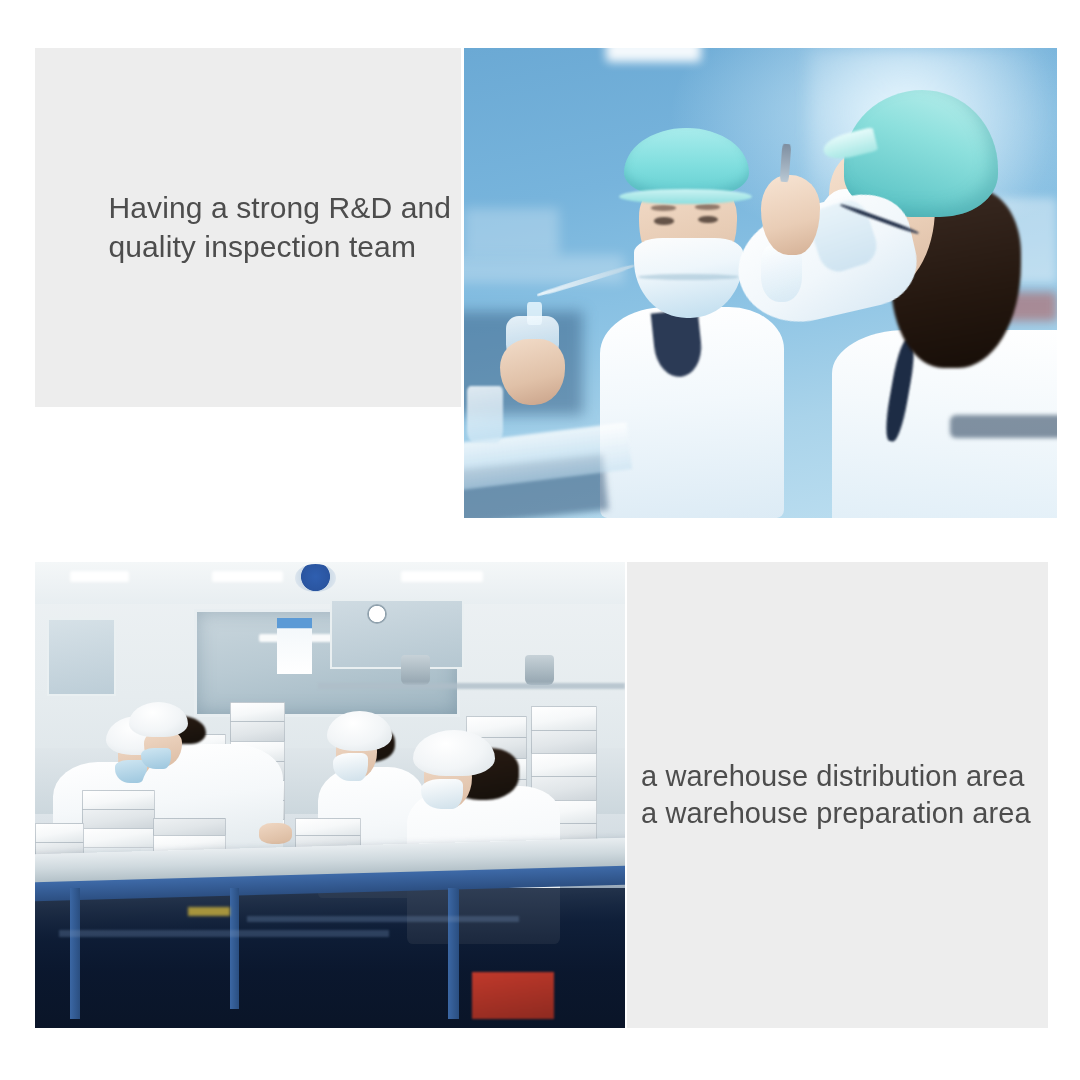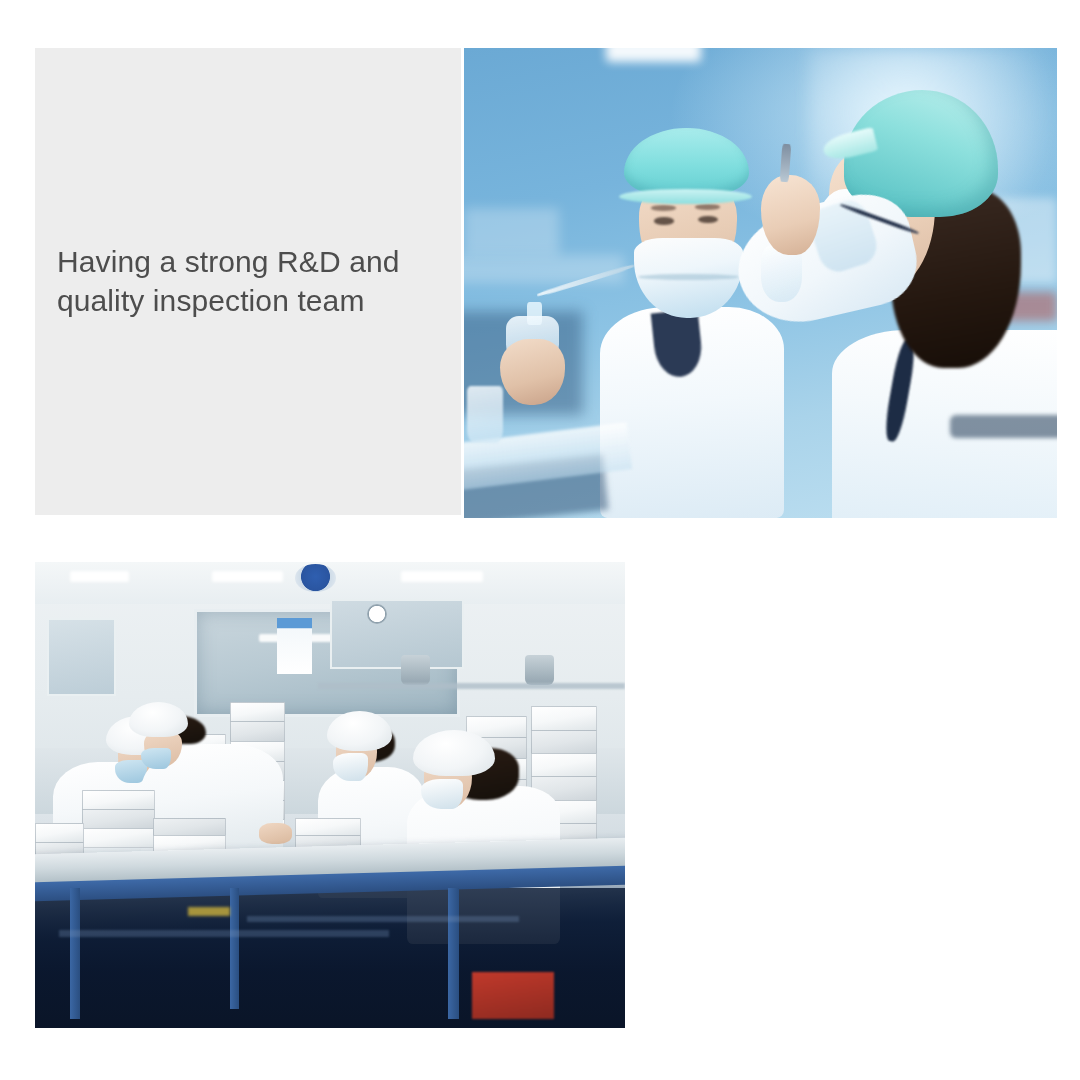--- a/index.html
+++ b/index.html
@@ -33,21 +33,21 @@
     color: #4d4d4d;
     font-size: 30px;
     line-height: 1.28;
     font-weight: 400;
     letter-spacing: 0.1px;
     white-space: pre-line;
   }
 
   
   #top-caption-panel {
-    left: 35px; top: 48px; width: 426px; height: 467px;
+    left: 35px; top: 48px; width: 426px; height: 359px; justify-content: flex-end;
   }
   #top-caption-panel .caption-text {
     padding-left: 22px;
     padding-right: 10px;
   }
 
   #top-photo {
     left: 464px; top: 48px; width: 593px; height: 470px;
   }
 
@@ -587,14 +587,18 @@
       <div class="wh-leg" style="left:33%; top:70%; width:1.6%; height:26%;"></div>
       <div class="wh-leg" style="left:70%; top:70%; width:1.8%; height:28%;"></div>
       <div class="wh-under-rail" style="left:4%;  top:79%; width:56%; height:1.4%;"></div>
       <div class="wh-under-rail" style="left:36%; top:76%; width:46%; height:1.2%;"></div>
       <div class="wh-yellow"></div>
       <div class="wh-red"></div>
 
     </div>
   </div>
 
+  <div class="block caption-panel" id="bottom-caption-panel">
+    <div class="caption-text">a warehouse distribution area
+a warehouse preparation area</div>
+  </div>
 
 </div>
 
 </body></html>

